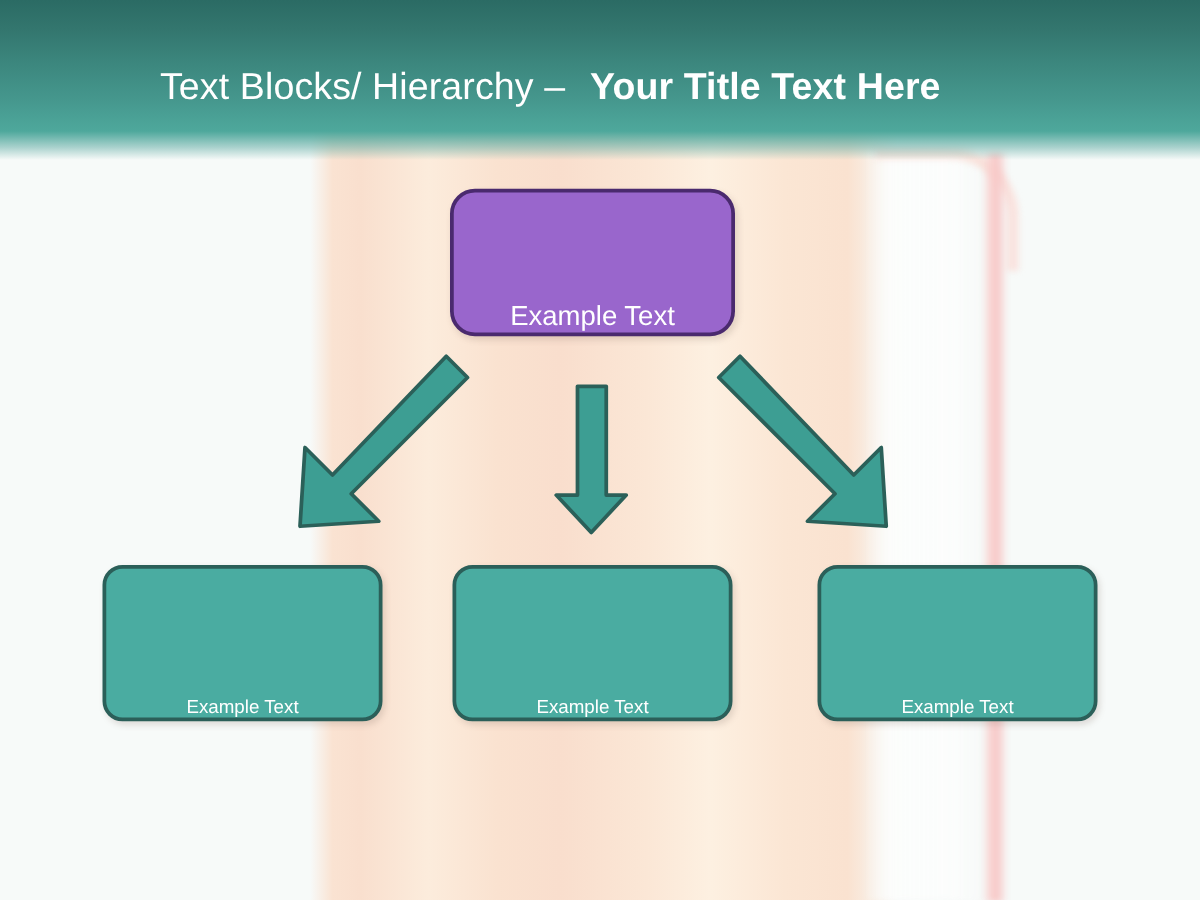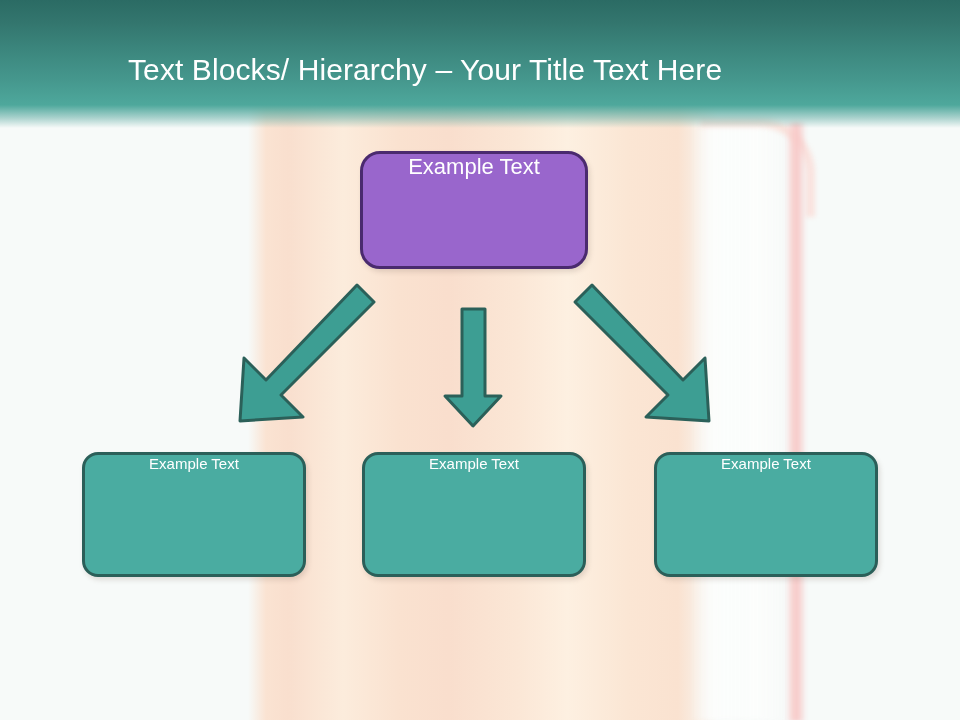--- a/index.html
+++ b/index.html
@@ -103,28 +103,28 @@
     position: absolute;
     left: 128px;
     top: 50px;
     color: #ffffff;
     font-size: 30px;
     line-height: 40px;
     letter-spacing: 0.1px;
     white-space: nowrap;
   }
   .title .bold { font-weight: normal; }
-  .title .reg  { font-weight: normal; }
+  .title .reg  { font-weight: bold; margin-left: 12px; }
 
   
   .node {
     position: absolute;
     box-sizing: border-box;
     display: flex;
-    align-items: flex-start;
+    align-items: flex-end;
     justify-content: center;
     color: #ffffff;
     border-radius: 16px;
     box-shadow: 2px 3px 5px rgba(120,100,90,0.20);
   }
   .node-top {
     left: 360px;
     top: 151px;
     width: 228px;
     height: 118px;

